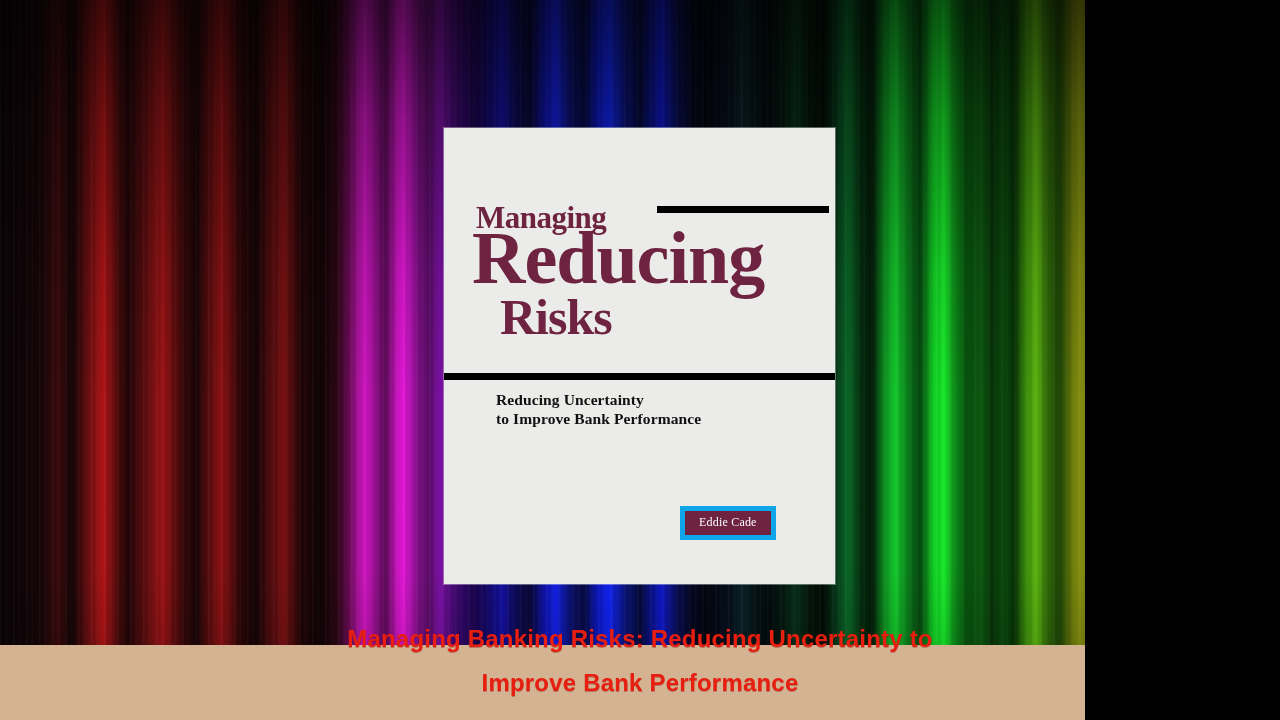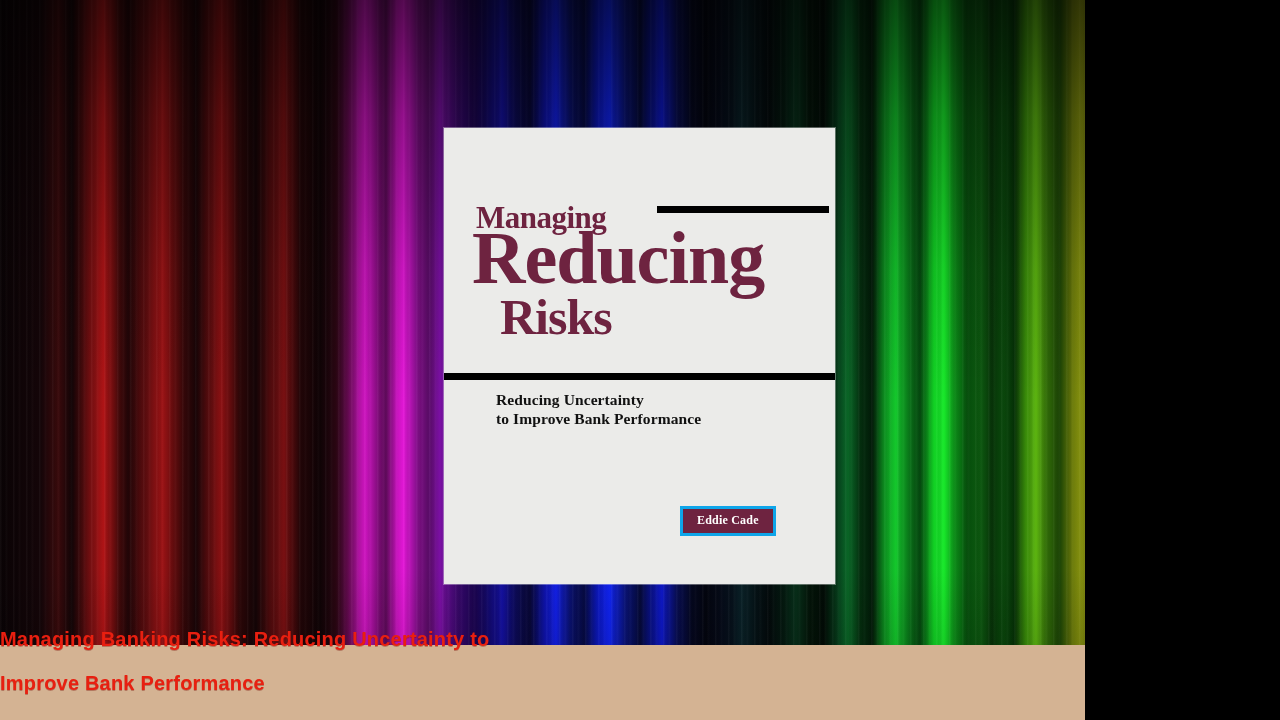--- a/index.html
+++ b/index.html
@@ -180,44 +180,44 @@
     line-height:1.25;
     letter-spacing:0.1px;
     color:#111;
     white-space:pre-line;
   }
   .cover-author-badge {
     position:absolute;
     left:237px; top:379px;
     padding:4px 14px 5px 14px;
     background:#6e2340;
-    border:3px solid #0ea5e9;
+    border:5px solid #0ea5e9;
     color:#ffffff;
     font-family:"Liberation Serif", serif;
-    font-weight:700;
+    font-weight:400;
     font-size:12px;
     letter-spacing:0.2px;
     white-space:nowrap;
   }
 
   
   .caption-band {
     position:absolute;
     left:0; top:645px;
     width:1280px; height:75px;
     background:#d4b393;
   }
   .caption-text {
     position:absolute;
     left:0; top:617px;
     width:1280px;
-    text-align:left;
+    text-align:center;
     font-family:"Liberation Sans", sans-serif;
     font-weight:700;
-    font-size:20px;
+    font-size:24px;
     line-height:44px;
     letter-spacing:0.2px;
     color:#e81f10;
     white-space:pre-line;
     text-shadow:0 1px 0 rgba(120,10,0,0.35);
   }
 </style>
 </head>
 <body>
 

